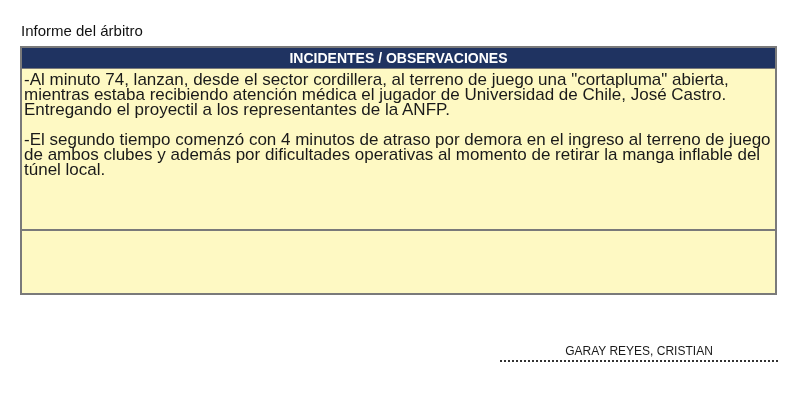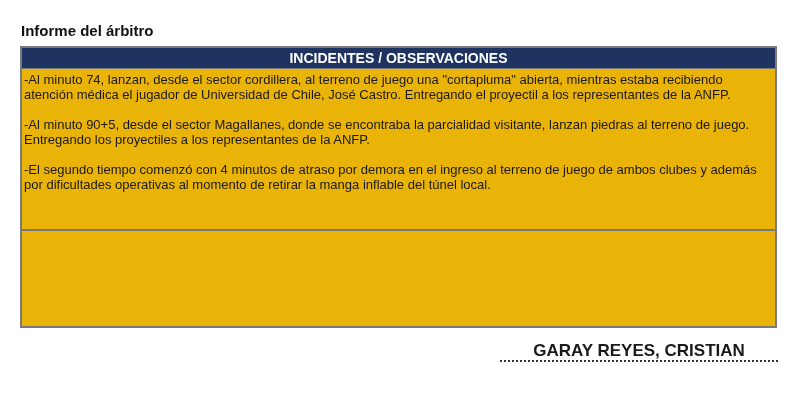--- a/index.html
+++ b/index.html
@@ -1,37 +1,36 @@
 <!DOCTYPE html>
 <html><head>
 <meta charset="utf-8">
 <style>
   html, body { margin:0; padding:0; background:#ffffff; }
   body { width:800px; height:403px; position:relative; font-family:"Liberation Sans", sans-serif; color:#1a1a1a; overflow:hidden; }
-  .title { position:absolute; left:21px; top:22px; font-size:15px; font-weight:bold; color:#111; }
-  .panel { position:absolute; left:20px; top:46px; width:757px; height:282px; border:2px solid #7a7a7a; box-sizing:border-box; background:#eab308; }
+  .title { position:absolute; left:21px; top:22px; font-size:15px; font-weight:normal; color:#111; }
+  .panel { position:absolute; left:20px; top:46px; width:757px; height:249px; border:2px solid #7a7a7a; box-sizing:border-box; background:#fef9c3; }
   .header { height:20px; background:#1f3361; color:#fff; font-weight:bold; font-size:14px; text-align:center; line-height:21px; border-bottom:1px solid #7a7a7a; }
-  .body { height:162px; overflow:hidden; padding:3px 2px 0 2px; font-size:13px; line-height:15px; border-bottom:2px solid #7a7a7a; box-sizing:border-box; }
+  .body { height:162px; overflow:hidden; padding:3px 2px 0 2px; font-size:17px; line-height:15px; border-bottom:2px solid #7a7a7a; box-sizing:border-box; }
   .para { margin:0 0 15px 0; }
   .empty { height:96px; }
-  .sign { position:absolute; left:500px; top:343px; width:278px; text-align:center; font-size:17px;font-weight:bold; }
+  .sign { position:absolute; left:500px; top:343px; width:278px; text-align:center; font-size:12px; }
   .sign .name { height:16px; line-height:16px; }
   .sign .dots { border-top:2px dotted #333; height:0; margin:1px 0 2px 0; }
   .sign .caption { line-height:15px; }
 </style>
 </head>
 <body>
 
 <div class="title">Informe del árbitro</div>
 
 <div class="panel">
   <div class="header">INCIDENTES / OBSERVACIONES</div>
   <div class="body">
     <p class="para">-Al minuto 74, lanzan, desde el sector cordillera, al terreno de juego una "cortapluma" abierta, mientras estaba recibiendo atención médica el jugador de Universidad de Chile, José Castro. Entregando el proyectil a los representantes de la ANFP.</p>
-    <p class="para">-Al minuto 90+5, desde el sector Magallanes, donde se encontraba la parcialidad visitante, lanzan piedras al terreno de juego. Entregando los proyectiles a los representantes de la ANFP.</p>
     <p class="para">-El segundo tiempo comenzó con 4 minutos de atraso por demora en el ingreso al terreno de juego de ambos clubes y además por dificultades operativas al momento de retirar la manga inflable del túnel local.</p>
   </div>
   <div class="empty"></div>
 </div>
 
 <div class="sign">
   <div class="name">GARAY REYES, CRISTIAN</div>
   <div class="dots"></div>
 </div>
 

